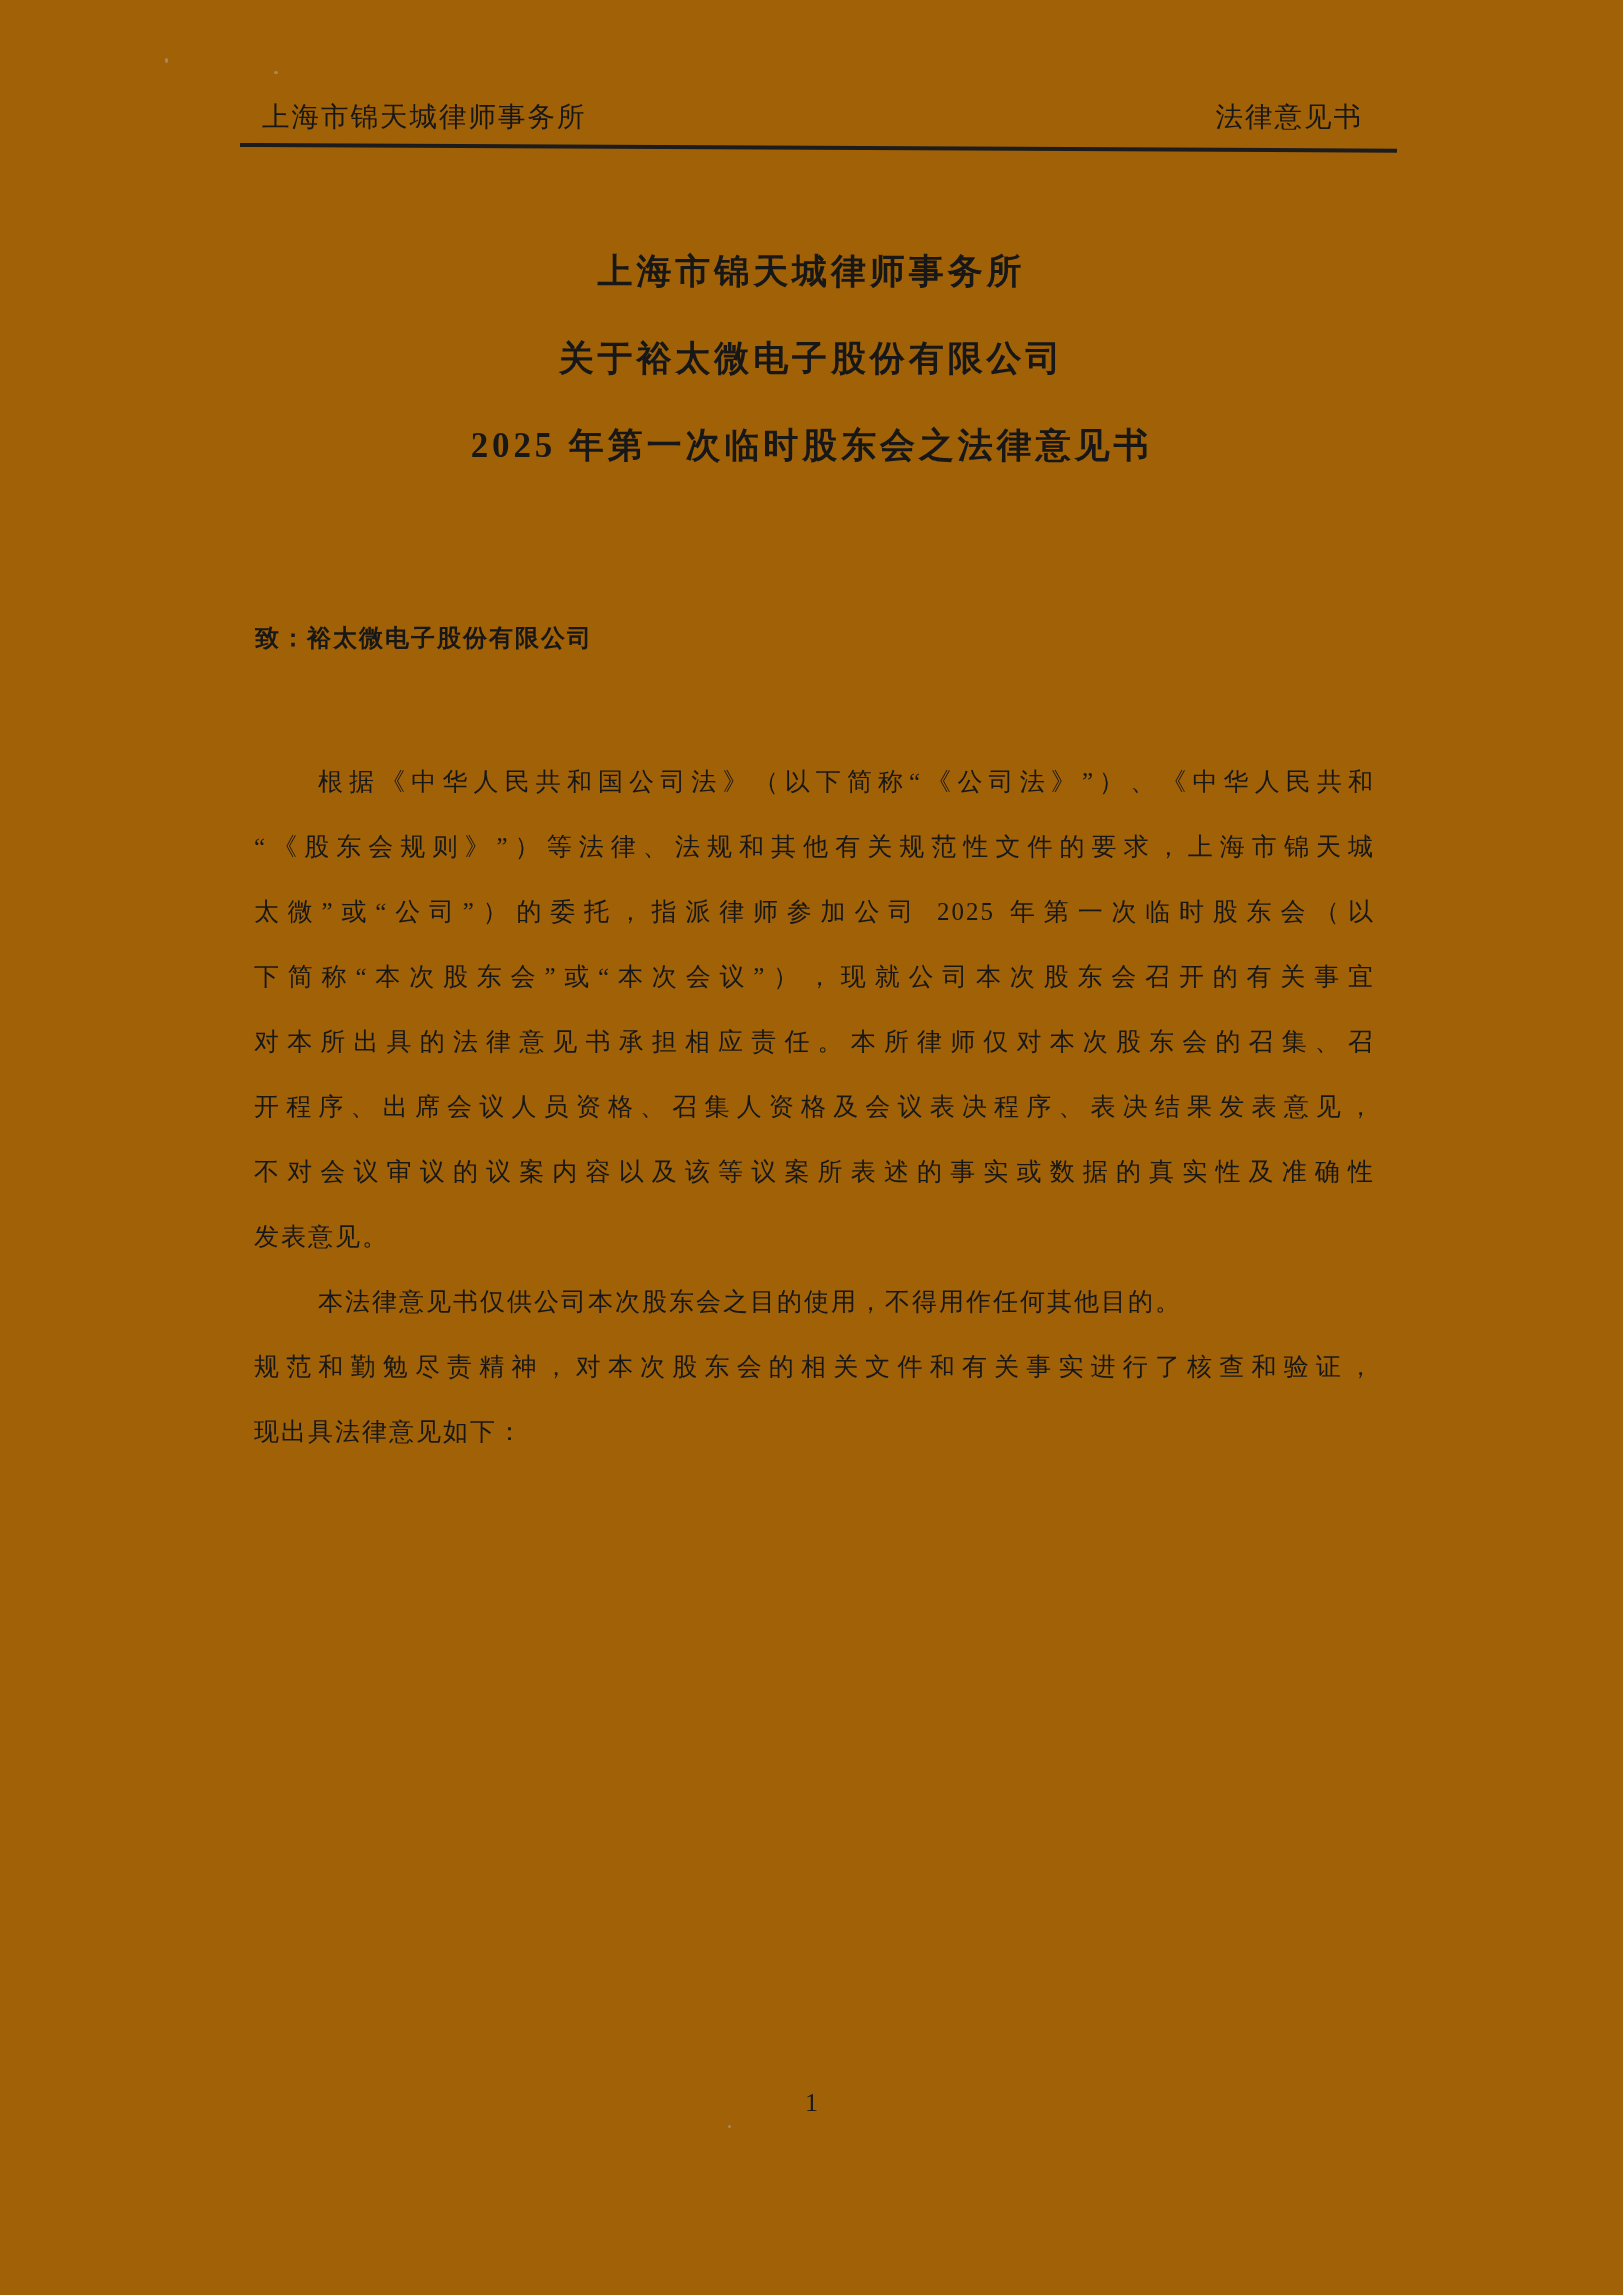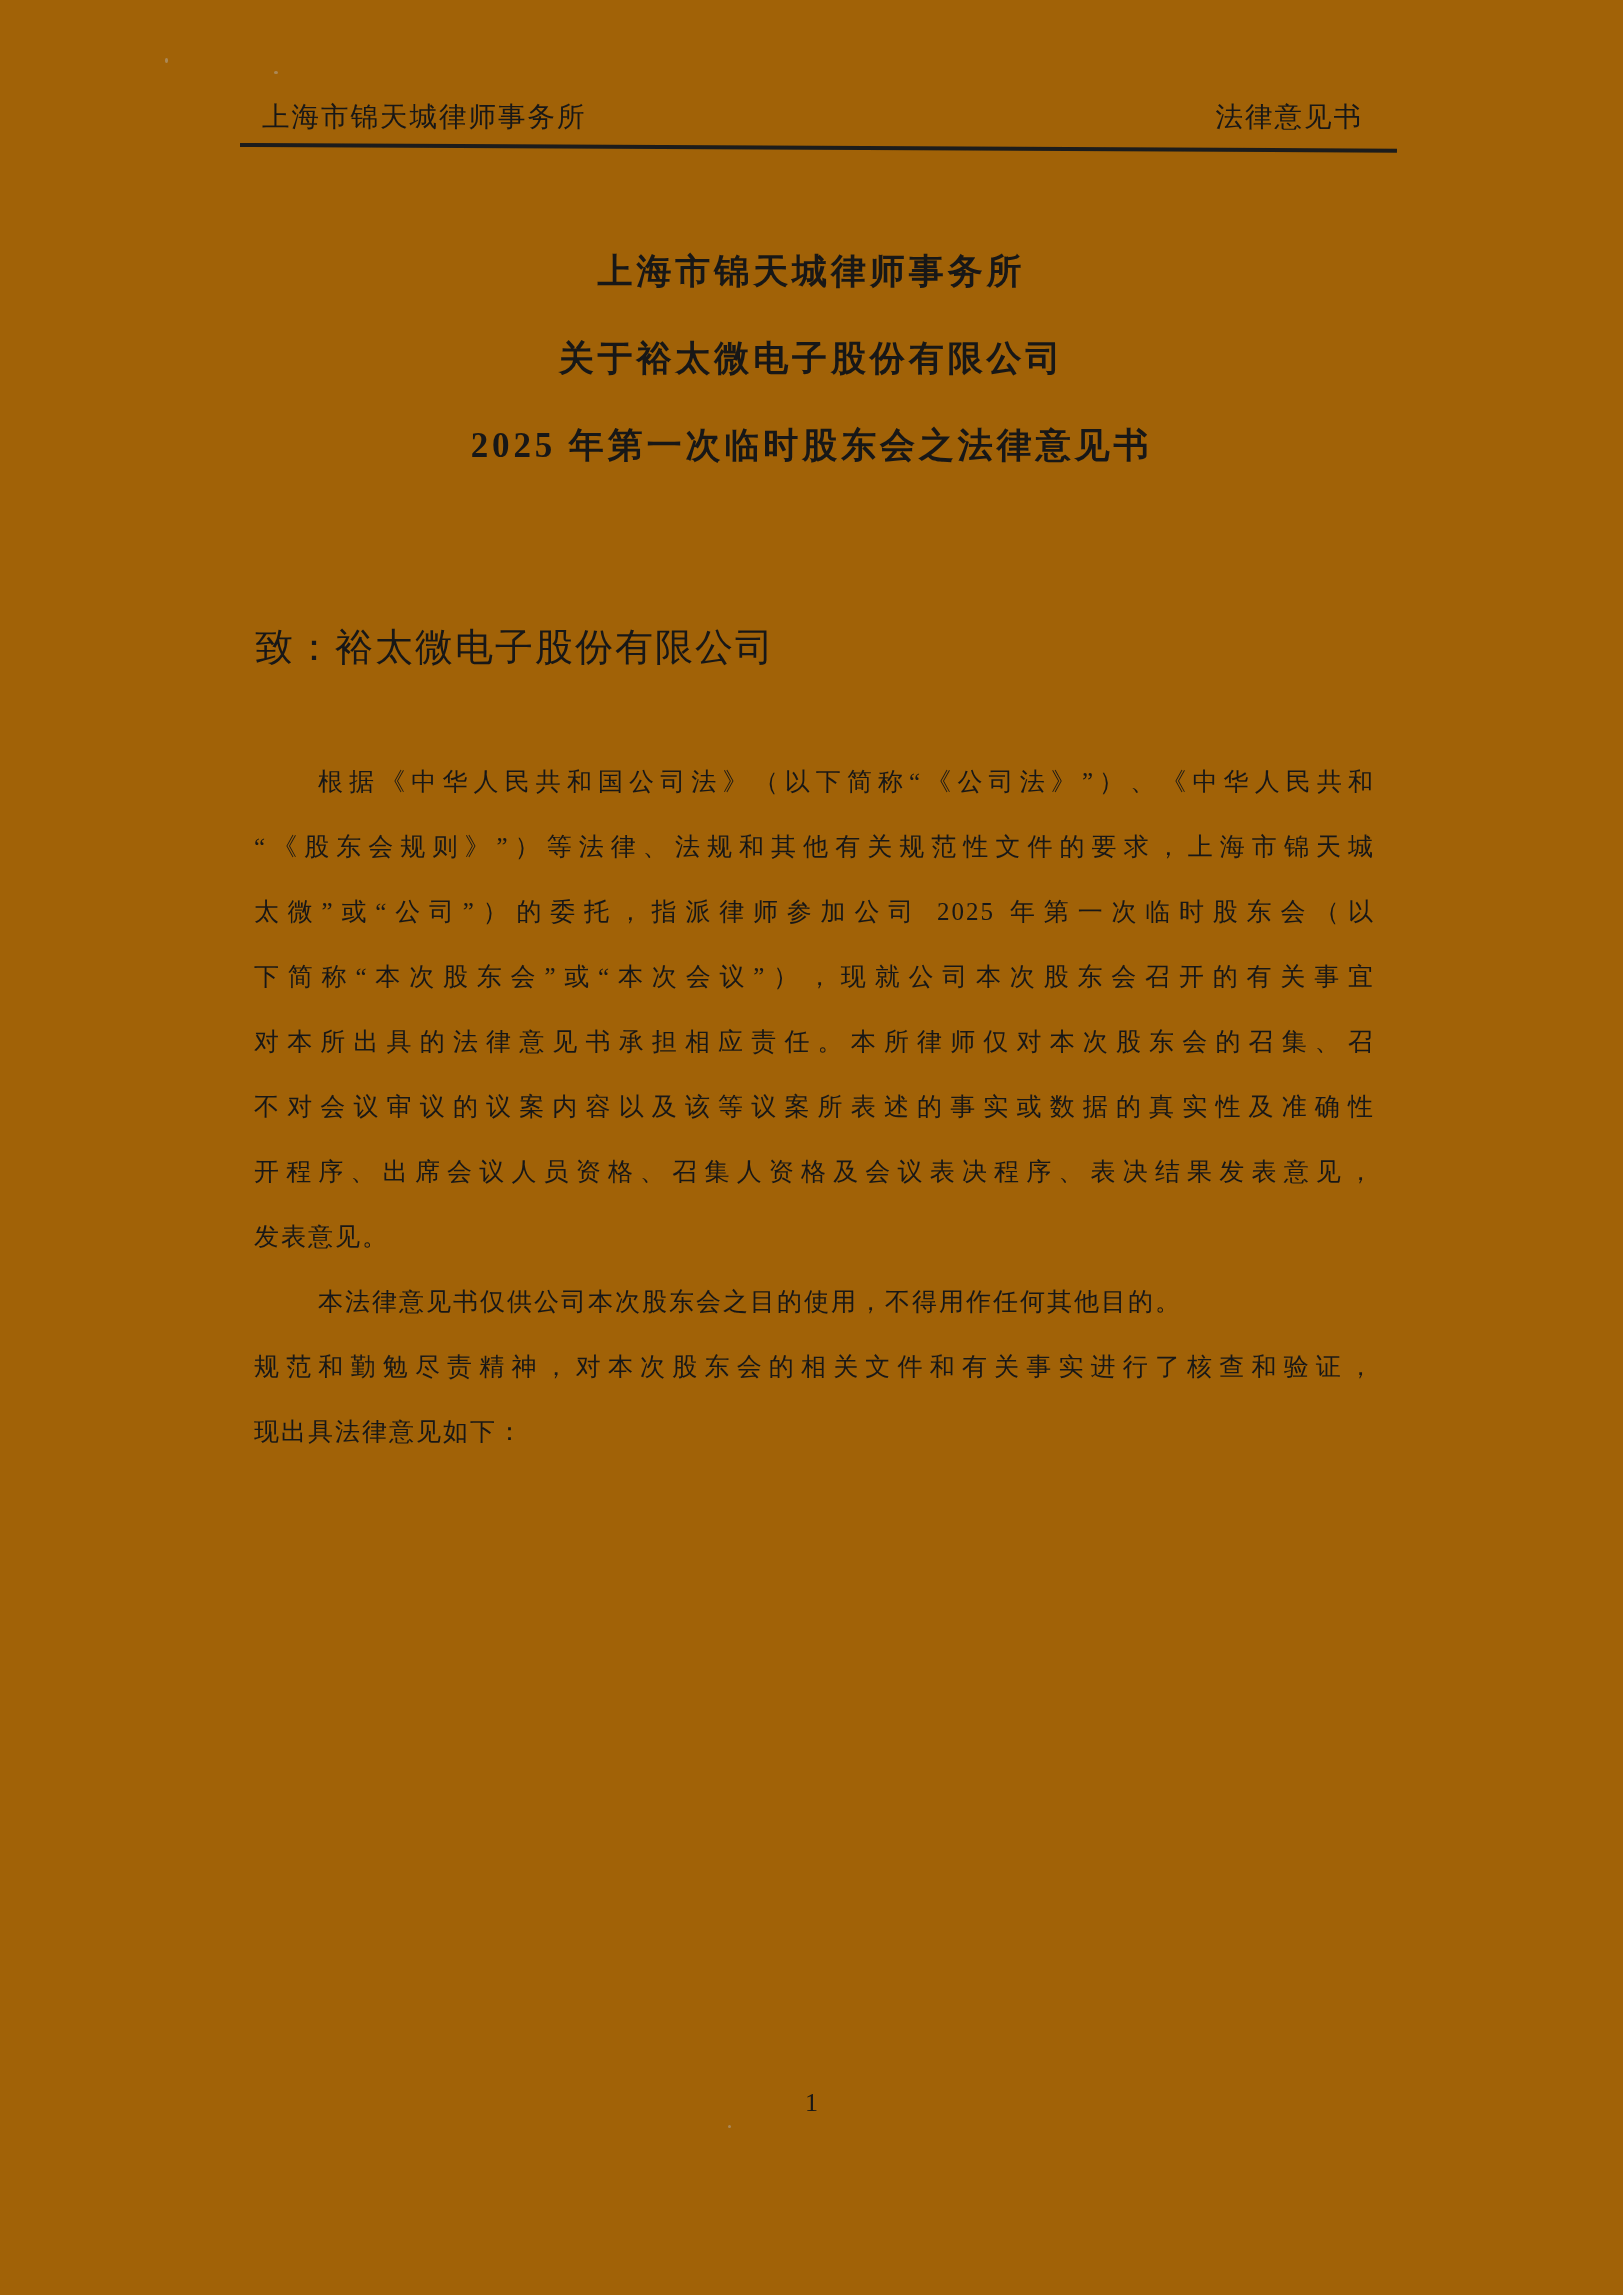--- a/index.html
+++ b/index.html
@@ -28,21 +28,21 @@
   }
   .title-block {
     position: absolute; top: 228px; left: 0; width: 1623px;
     text-align: center;
     font-weight: 700;
     font-size: 35px; line-height: 87px; letter-spacing: 3.9px;
     white-space: nowrap;
   }
   .salutation {
     position: absolute; top: 622px; left: 255px;
-    font-size: 38px; font-weight: 400; letter-spacing: 2px;
+    font-size: 24px; font-weight: 700; letter-spacing: 2px;
     white-space: nowrap;
   }
   .body-text {
     position: absolute; top: 749px; left: 254px; width: 1121px;
     font-size: 25px; line-height: 65px; letter-spacing: 2px;
   }
   .line { text-align: justify; text-align-last: justify; }
   .line.par-end { text-align-last: left; }
   .line.par-first { text-indent: 64px; }
   .page-number {
@@ -73,22 +73,22 @@
   </div>
 
   <div class="salutation">致：裕太微电子股份有限公司</div>
 
   <div class="body-text">
       <div class="line par-first">根据《中华人民共和国公司法》（以下简称“《公司法》”）、《中华人民共和</div>
       <div class="line">“《股东会规则》”）等法律、法规和其他有关规范性文件的要求，上海市锦天城</div>
       <div class="line">太微”或“公司”）的委托，指派律师参加公司 2025 年第一次临时股东会（以</div>
       <div class="line">下简称“本次股东会”或“本次会议”），现就公司本次股东会召开的有关事宜</div>
       <div class="line">对本所出具的法律意见书承担相应责任。本所律师仅对本次股东会的召集、召</div>
+      <div class="line">开程序、出席会议人员资格、召集人资格及会议表决程序、表决结果发表意见，</div>
       <div class="line">不对会议审议的议案内容以及该等议案所表述的事实或数据的真实性及准确性</div>
-      <div class="line">开程序、出席会议人员资格、召集人资格及会议表决程序、表决结果发表意见，</div>
       <div class="line par-end">发表意见。</div>
       <div class="line par-first par-end">本法律意见书仅供公司本次股东会之目的使用，不得用作任何其他目的。</div>
       <div class="line">规范和勤勉尽责精神，对本次股东会的相关文件和有关事实进行了核查和验证，</div>
       <div class="line par-end">现出具法律意见如下：</div>
     </div>
 
   <div class="page-number">1</div>
 
   <div class="speck s1"></div>
   <div class="speck s2"></div>

